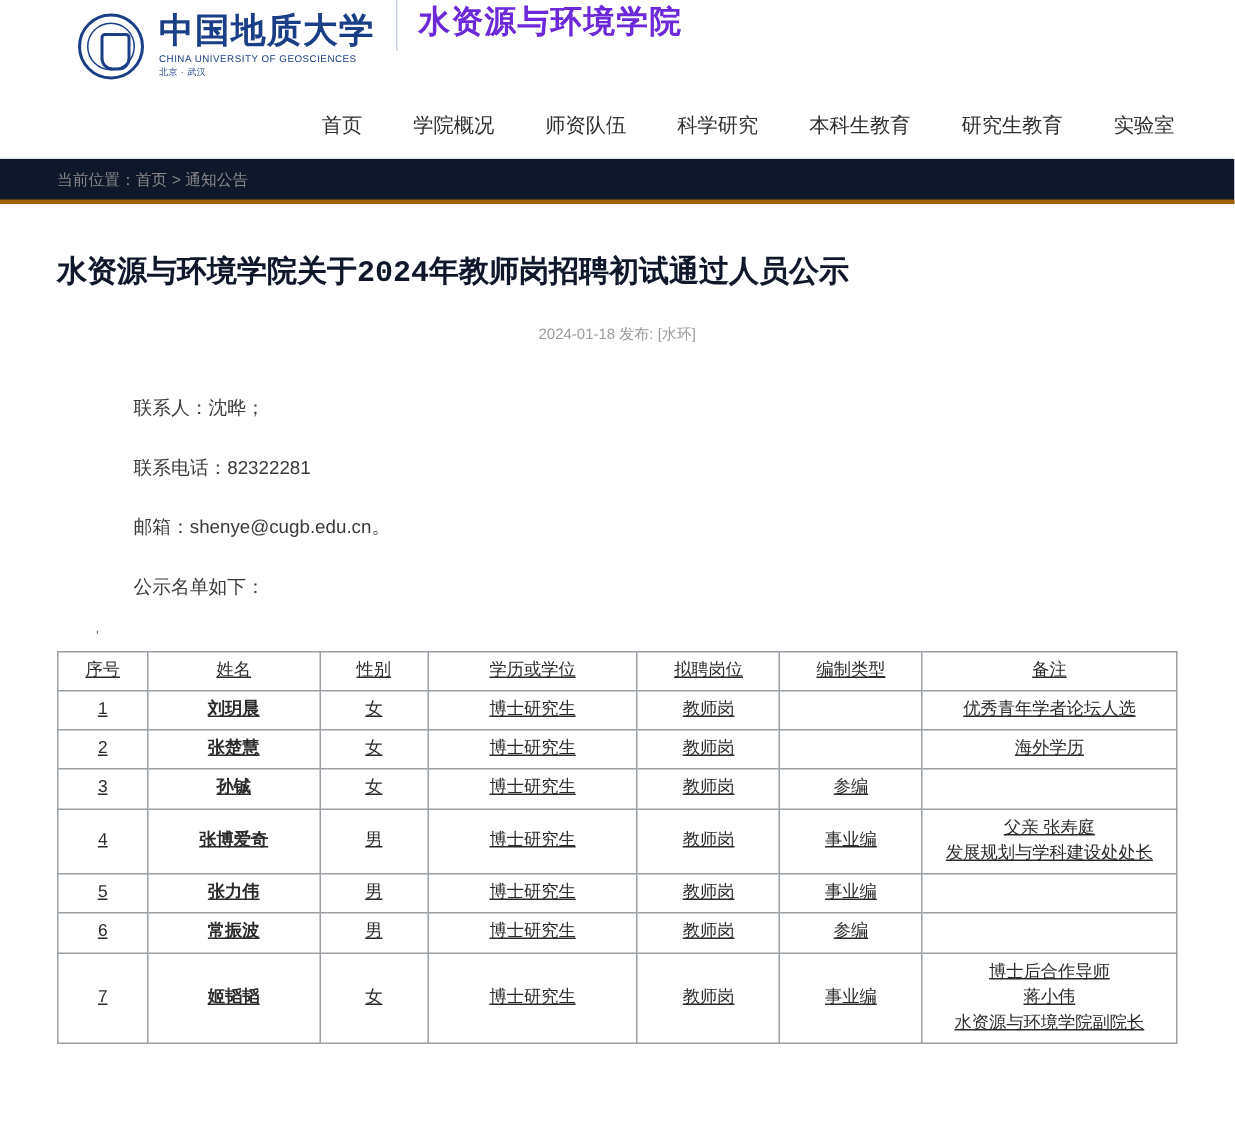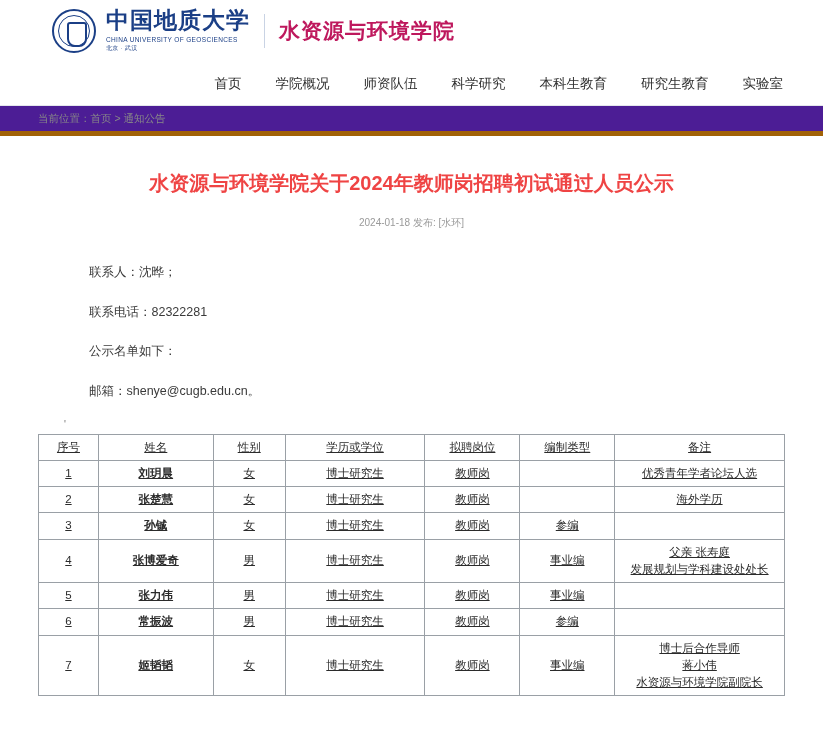--- a/index.html
+++ b/index.html
@@ -10,21 +10,20 @@
     font-family: "Liberation Sans", "DejaVu Sans", sans-serif;
     color: #333;
     overflow: hidden;
   }
   .page { width: 823px; height: 750px; position: relative; background:#fff; }
 
   
   .site-header {
     height: 62px;
     display: flex;
-    align-items: center;
     padding-left: 52px;
     background: #fff;
   }
   .logo-wrap { display: flex; align-items: center; gap: 10px; }
   .seal {
     width: 44px; height: 44px; border-radius: 50%;
     border: 2px solid #1b3f86;
     position: relative; flex: none;
     background: #fff;
   }
@@ -46,52 +45,51 @@
     font-size: 6.5px; color: #1b3f86; letter-spacing: .35px; margin-top: 2px;
   }
   .uni-name-sub {
     font-size: 6px; color: #1b3f86; letter-spacing: .3px; margin-top: 1px;
   }
   .divider-v {
     width: 1px; height: 34px; background: #c9d3e4; margin: 0 14px;
   }
   .college-name {
     font-family: "Liberation Serif", "DejaVu Serif", serif;
-    font-size: 21px; font-weight: 700; color: #be185d; letter-spacing: 1px;
+    font-size: 21px; font-weight: 700; color: #6d28d9; letter-spacing: 1px;
   }
 
   
   .nav-bar {
     height: 44px;
     border-bottom: 1px solid #e4e7ec;
     display: flex; align-items: center; justify-content: flex-end;
     padding-right: 40px;
     background: #fff;
   }
   .nav-item {
     font-size: 13.5px; color: #2f2f2f; margin-left: 34px; cursor: pointer;
     white-space: nowrap;
   }
 
   
   .crumb-band {
-    background: #4c1d95;
+    background: #0f172a;
     height: 30px;
     display: flex; align-items: center;
     padding-left: 38px;
-    border-bottom: 5px solid #a16207;
+    border-bottom: 3px solid #a16207;
   }
   .crumb { font-size: 10.5px; color: #888; }
 
   
   .article { padding: 26px 38px 0 38px; }
   .doc-title {
-    text-align: center;
-    font-family: Liberation Sans, sans-serif;
-    font-size: 20px; font-weight: 700; color: #ef4444;
+    font-family: Liberation Mono, monospace;
+    font-size: 20px; font-weight: 700; color: #0f172a;
     line-height: 1.5;
     margin: 6px 0 0 0;
   }
   .doc-meta {
     text-align: center; font-size: 10px; color: #9a9a9a; margin-top: 18px;
   }
   .body-text {
     margin-top: 30px;
     font-size: 12.5px;
     color: #3a3a3a;
@@ -164,22 +162,22 @@
     </div>
   </div>
 
   <div class="article">
     <h1 class="doc-title">水资源与环境学院关于2024年教师岗招聘初试通过人员公示</h1>
     <div class="doc-meta">2024-01-18 发布: [水环]</div>
 
     <div class="body-text">
       <p class="indent">联系人：沈晔；</p>
       <p class="indent">联系电话：82322281</p>
+      <p class="indent">邮箱：shenye@cugb.edu.cn。</p>
       <p class="indent">公示名单如下：</p>
-      <p class="indent">邮箱：shenye@cugb.edu.cn。</p>
     </div>
 
     <div class="tiny-mark">'</div>
 
     <div class="tbl-wrap">
       <table class="pub">
         <thead>
           <tr>
             <th class="c-idx">序号</th>
             <th class="c-name">姓名</th>

